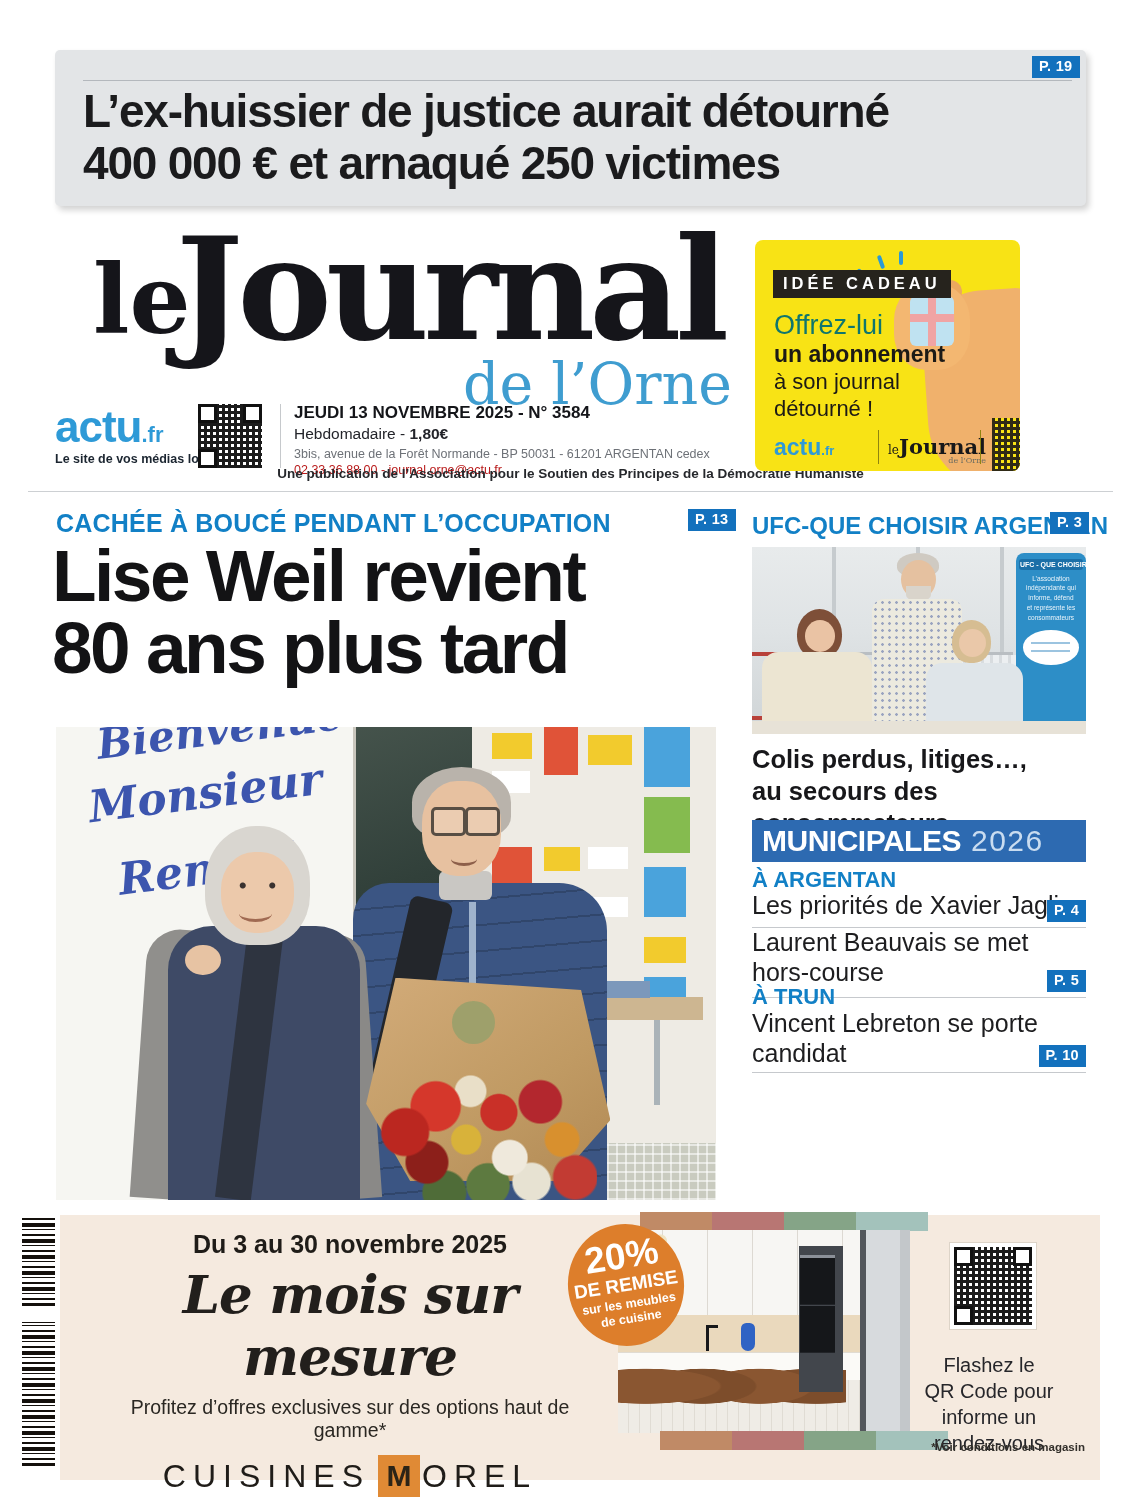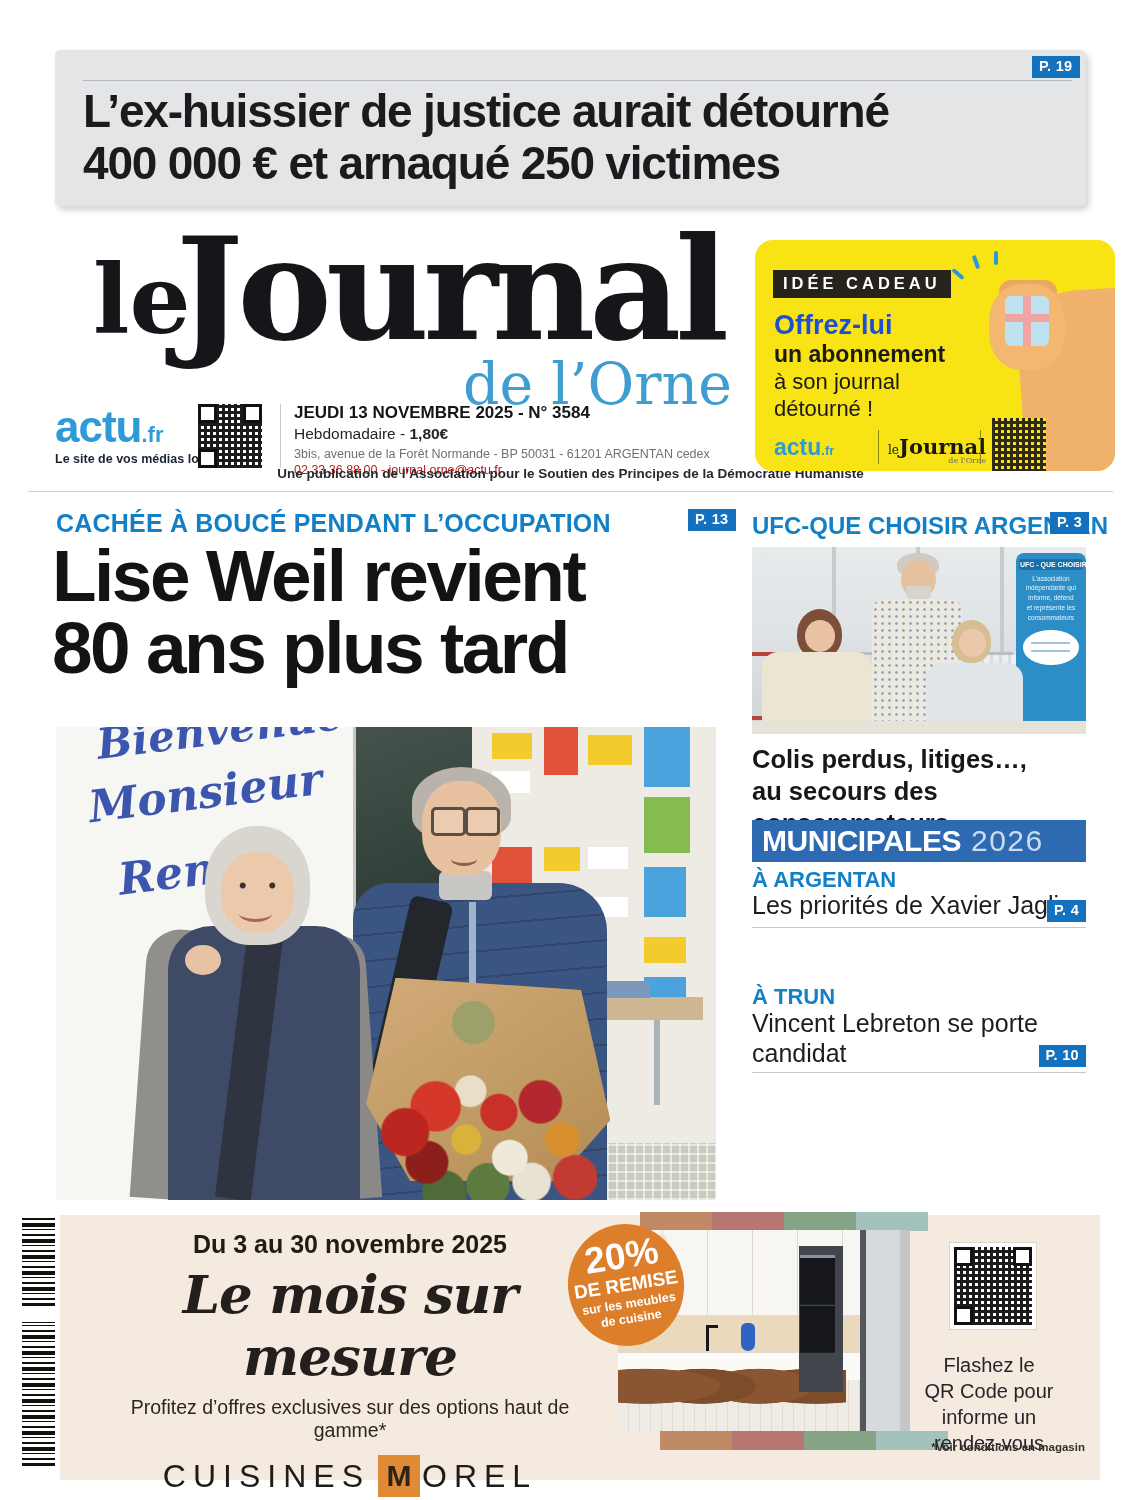--- a/index.html
+++ b/index.html
@@ -41,25 +41,25 @@
   .issue-1{position:absolute;left:294px;top:403px;font-size:17px;font-weight:bold;color:#141519;}
   .issue-2{position:absolute;left:294px;top:425px;font-size:15.5px;color:#23242a;}
   .issue-2 b{font-weight:bold;}
   .issue-3{position:absolute;left:294px;top:447px;font-size:12.5px;color:#6d7177;}
   .issue-4{position:absolute;left:294px;top:463px;font-size:12.5px;color:#b91c1c;text-align:center;}
   .pub-note{position:absolute;left:0;top:466px;width:1141px;text-align:center;
             font-size:13.5px;font-weight:bold;color:#26282c;}
   .full-rule{position:absolute;left:28px;top:491px;width:1085px;height:1px;background:#cdd0d3;}
 
   
-  .gift-ad{position:absolute;left:755px;top:240px;width:360px;height:231px;background:#f8e315;
-           border-radius:18px;overflow:hidden;}
+  .gift-ad{position:absolute;left:755px;top:240px;width:265px;height:231px;background:#f8e315;
+           border-radius:8px;overflow:hidden;}
   .gift-tag{position:absolute;left:18px;top:30px;background:#26231d;color:#fff;font-weight:bold;
             font-size:16.5px;letter-spacing:4px;padding:4px 10px 5px;}
-  .gift-l1{position:absolute;left:19px;top:70px;font-size:27px;font-weight:bold;color:#1d4ed8;}
+  .gift-l1{position:absolute;left:19px;top:70px;font-size:27px;font-weight:normal;color:#0f766e;}
   .gift-l2{position:absolute;left:19px;top:101px;font-size:23px;font-weight:bold;color:#1c1a16;}
   .gift-l3{position:absolute;left:19px;top:129px;font-size:22px;color:#1c1a16;text-align:right;}
   .gift-l4{position:absolute;left:19px;top:156px;font-size:22px;color:#1c1a16;}
   .gift-actu{position:absolute;left:19px;top:196px;line-height:1;}
   .gift-actu .a{font-size:23px;font-weight:bold;color:#2e9ad7;}
   .gift-actu .f{font-size:13px;font-weight:bold;color:#2e9ad7;}
   .gift-vdiv{position:absolute;width:1px;height:34px;background:#8f8410;top:190px;}
   .gd1{left:123px}.gd2{left:225px}
   .gift-journal{position:absolute;left:133px;top:196px;font-family:"DejaVu Serif",serif;
                 font-weight:bold;font-size:21px;color:#18181a;line-height:1;}
@@ -432,20 +432,24 @@
 
   <div class="muni-banner">
     <span class="muni-title">MUNICIPALES</span>
     <span class="muni-year">2026</span>
   </div>
   <div class="sec-head sh1">À ARGENTAN</div>
   <div class="muni-item mi1">
     <span>Les priorités de Xavier Jaglin</span>
     <span class="badge">P. 4</span>
   </div>
+  <div class="muni-item mi2">
+    <span>Laurent Beauvais se met hors-course</span>
+    <span class="badge">P. 5</span>
+  </div>
   <div class="sec-head sh2">À TRUN</div>
   <div class="muni-item mi3">
     <span>Vincent Lebreton se porte candidat</span>
     <span class="badge">P. 10</span>
   </div>
 
 
   <div class="barcode"></div>
   <div class="barcode-gap"></div>
   <section class="cream"></section>

